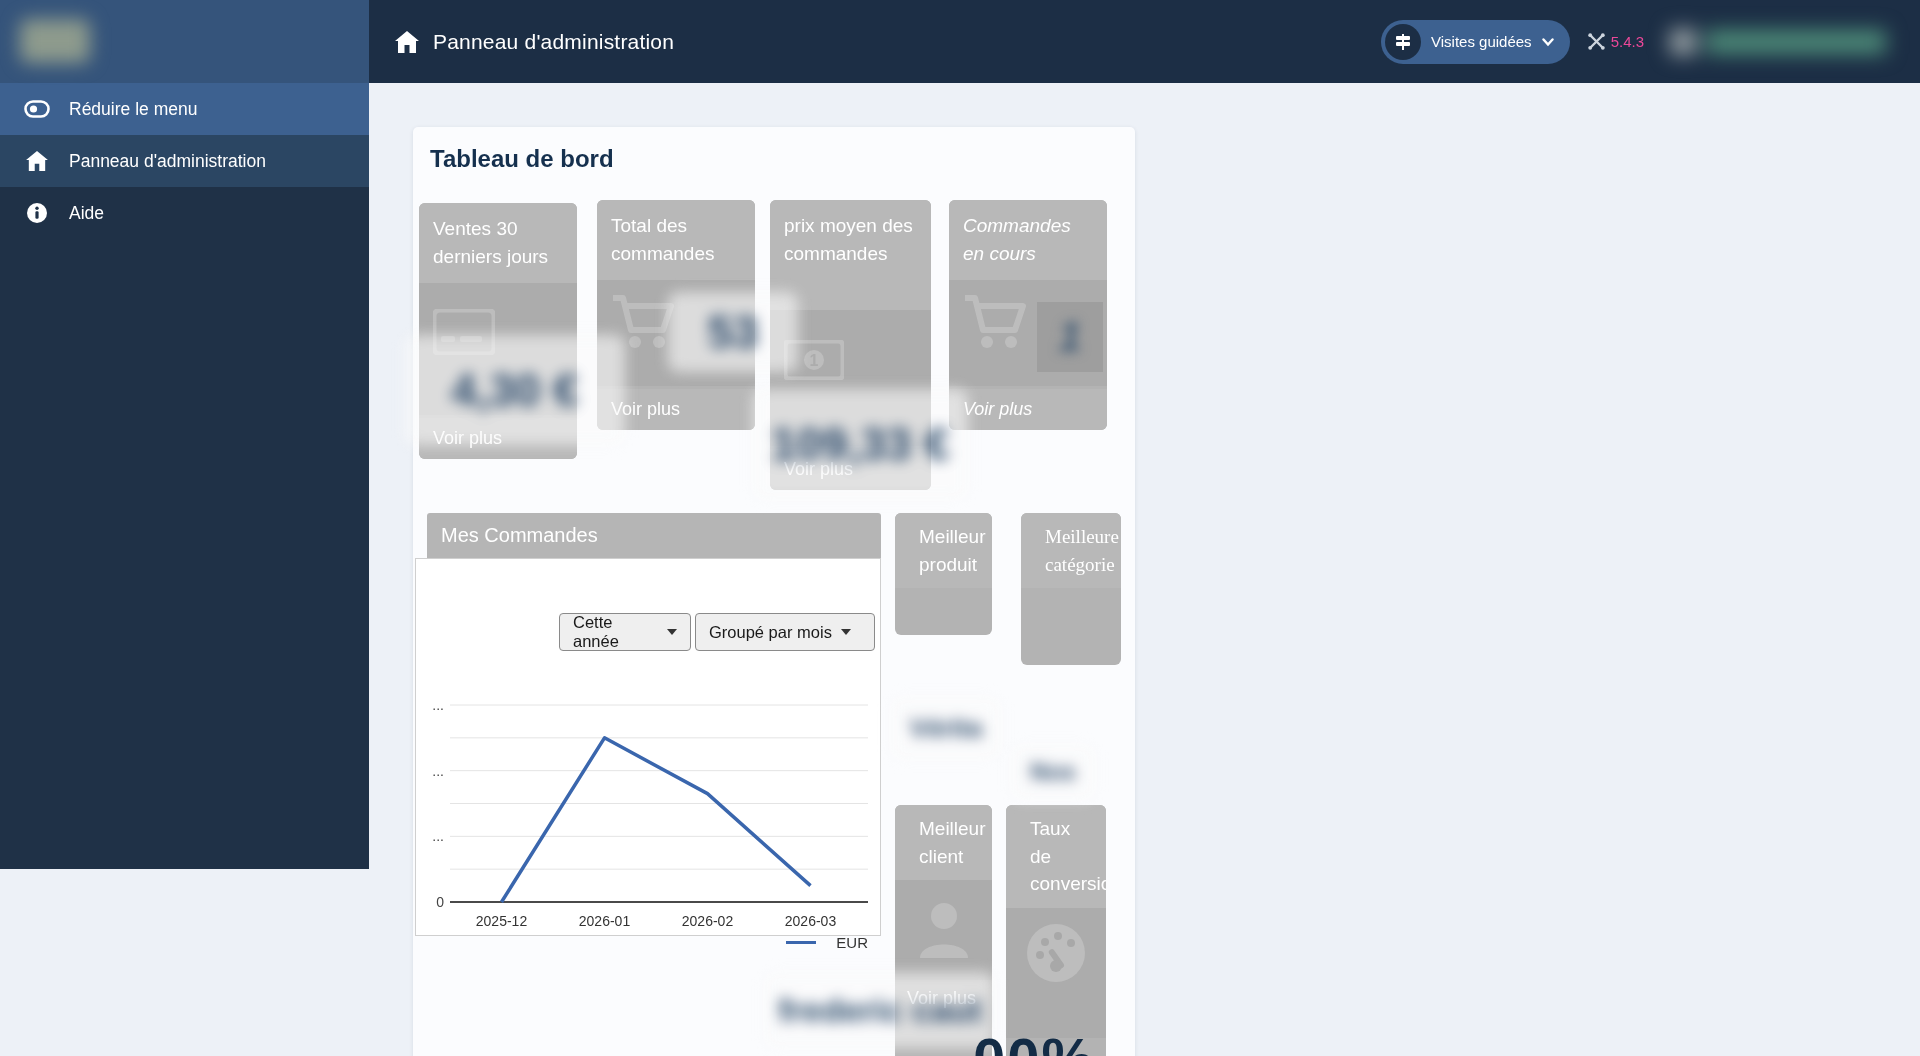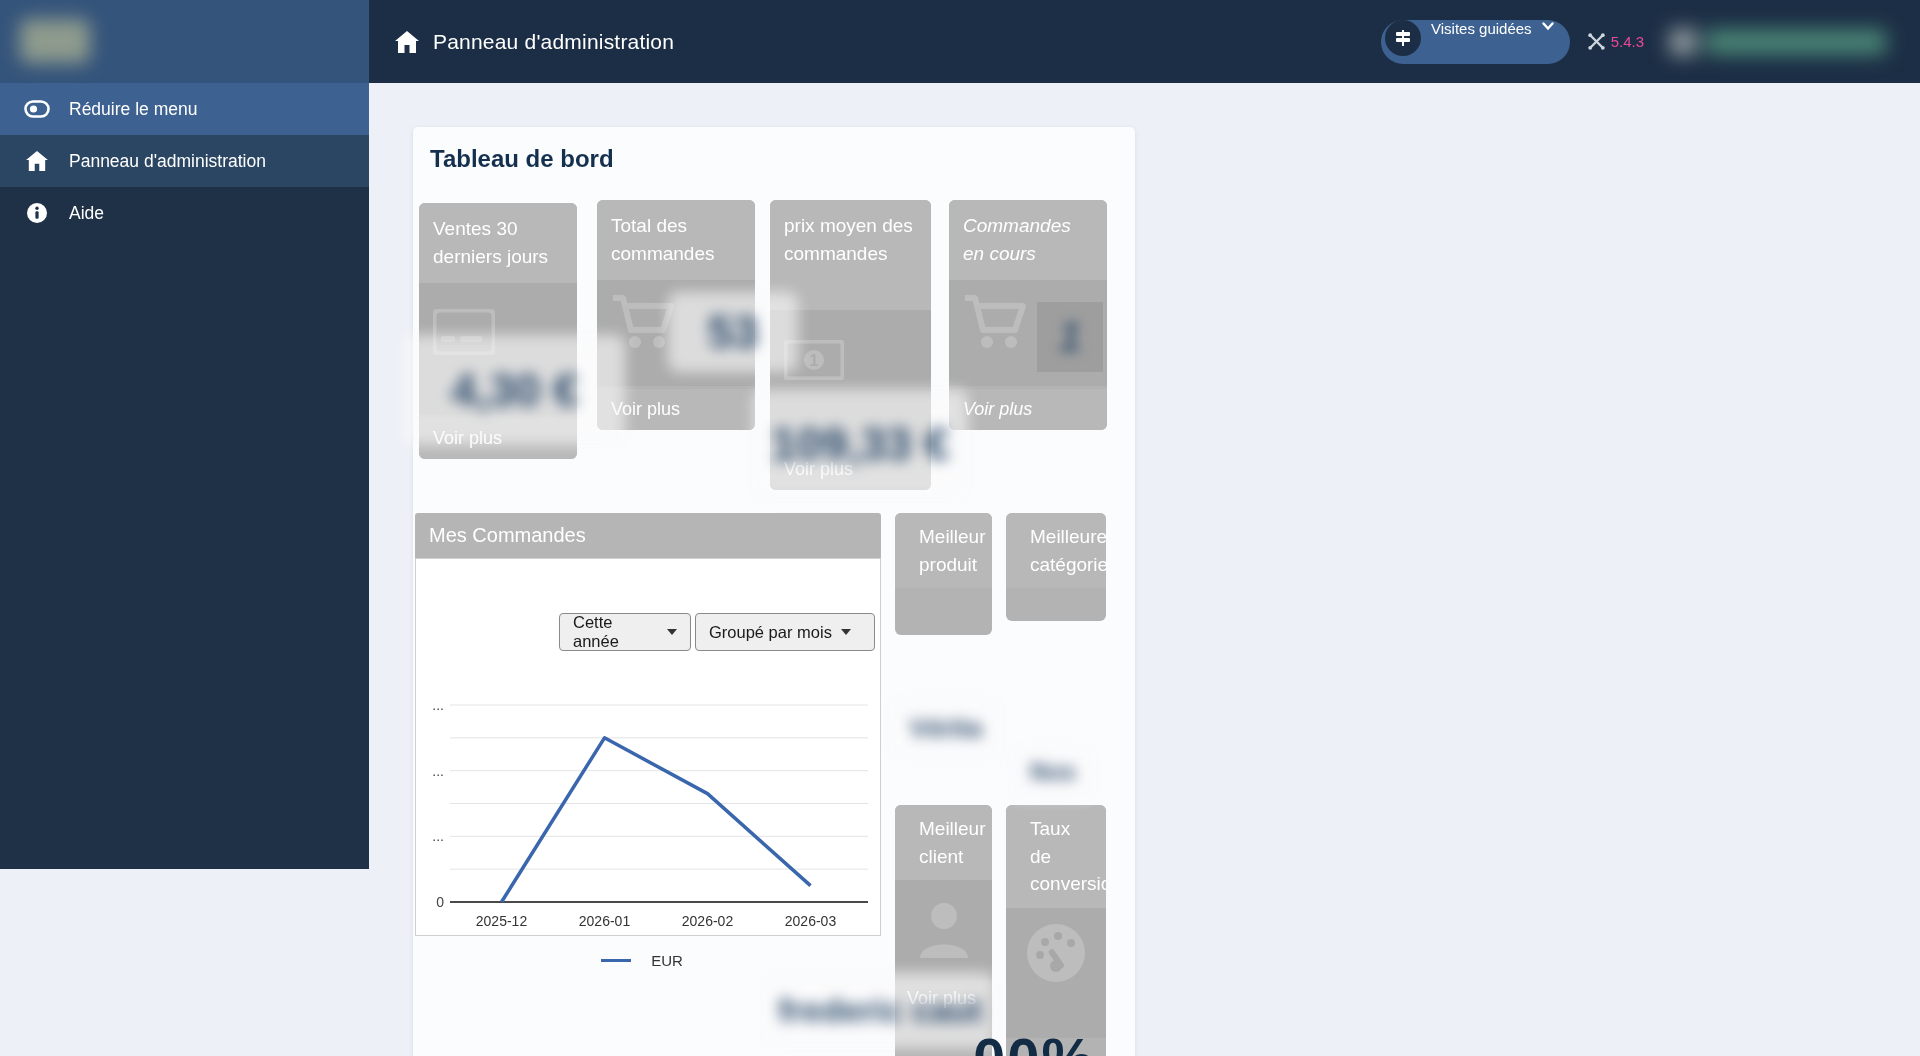--- a/index.html
+++ b/index.html
@@ -6,21 +6,21 @@
   html,body { width:1920px; height:1056px; overflow:hidden; font-family:"Liberation Sans","DejaVu Sans",sans-serif; background:#edf1f7; }
 
   
   #header { position:absolute; top:0; left:0; width:1920px; height:83px; background:#1c2e45; z-index:30; display:flex; align-items:center; }
   #header-logo-block { position:absolute; left:0; top:0; width:369px; height:83px; background:#35547b; }
   .logo-blob { position:absolute; left:20px; top:19px; width:70px; height:44px; border-radius:8px; background:#8e9b8d; filter:blur(9px); }
   #header-title-wrap { position:absolute; left:395px; top:0; height:83px; display:flex; align-items:center; gap:14px; color:#fff; }
   #header-title-wrap svg { display:block; }
   .header-title { font-size:21px; font-weight:500; letter-spacing:.2px; }
   #header-right { position:absolute; right:18px; top:0; height:83px; display:flex; align-items:center; gap:18px; }
-  .pill { height:44px; border-radius:22px; background:#3d6190; display:flex; gap:10px; padding:0 16px 0 4px; color:#fff; cursor:pointer; }
+  .pill { height:44px; border-radius:22px; background:#3d6190; display:flex; align-items:center; gap:10px; padding:0 16px 0 4px; color:#fff; cursor:pointer; }
   .pill .icon-circle { width:36px; height:36px; border-radius:50%; background:#1c2e45; display:flex; align-items:center; justify-content:center; }
   .pill .pill-label { font-size:15px; font-weight:500; }
   .chev { width:12px; height:12px; }
   .version-wrap { display:flex; align-items:center; gap:6px; color:#ec4899; font-size:15px; }
   .site-btn-blur { width:240px; height:42px; border-radius:5px; position:relative; filter:blur(10px); display:flex; align-items:center; gap:10px; padding-left:8px; }
   .site-btn-blur .sq { width:26px; height:26px; background:#97a1a4; border-radius:3px; }
   .site-btn-blur .bar { width:180px; height:24px; background:#4d8a78; border-radius:3px; }
 
   
   #sidebar { position:absolute; top:83px; left:0; width:369px; height:786px; background:#1f3147; z-index:20; }
@@ -42,26 +42,26 @@
   .kpi { position:absolute; background:#b3b3b3; border-radius:6px; color:#fff; overflow:hidden; }
   .kpi .k-title { background:#b8b8b8; padding:12px 14px; font-size:19px; line-height:1.45; min-height:80px; }
   .kpi .k-body { background:#acacac; position:relative; }
   .kpi .k-foot { background:#b8b8b8; padding:10px 14px; font-size:18px; position:absolute; bottom:0; left:0; right:0; }
   .k-icon { position:absolute; left:14px; top:26px; color:#bdbdbd; }
   .blur-fog { position:absolute; background:rgba(250,250,250,.62); border-radius:10px; filter:blur(7px); display:flex; align-items:center; justify-content:center; color:#2c4a6b; font-weight:700; z-index:5; }
   .val-big { font-size:46px; }
 
   
   #orders { position:absolute; left:2px; top:386px; width:466px; }
-  .orders-titlebar { background:#b5b5b5; color:#fff; font-size:20px; padding:11px 14px; border-radius:3px 3px 0 0; }
+  .orders-titlebar { background:#b5b5b5; color:#fff; font-size:20px; padding:11px 14px; border-radius:3px 3px 0 0;margin-left:12px; }
   .orders-body { background:#ffffff; border:1px solid #cfcfcf; height:378px; position:relative; }
   .drop-btn { position:absolute; top:54px; height:38px; background:#efefef; border:1px solid #8a8a8a; border-radius:4px; font-size:16.5px; color:#1a1a1a; display:flex; align-items:center; gap:9px; padding:0 13px; cursor:pointer; }
   .drop-btn .tri { width:0; height:0; border-left:5px solid transparent; border-right:5px solid transparent; border-top:6px solid #333; }
   #chart-wrap { position:absolute; left:6px; top:100px; }
-  #legend { position:absolute; left:0; top:393px; width:452px; display:flex; align-items:center; justify-content:center; gap:20px; }
+  #legend { position:absolute; left:0; top:375px; width:452px; display:flex; align-items:center; justify-content:flex-end; gap:20px; }
   #legend .leg-line { width:30px; height:3px; background:#3a66ad; }
   #legend .leg-label { font-size:15px; color:#333; }
 
   
   .mini { position:absolute; background:#b3b3b3; border-radius:6px; color:#fff; overflow:hidden; }
   .mini .m-title { background:#b8b8b8; padding:10px 24px; font-size:19px; line-height:1.45; }
   .mini .m-body { background:#acacac; position:relative; }
   .mini .m-foot { padding:8px 12px; font-size:18px; }
   .blur-name { color:#3f5a75; font-weight:700; }
 
@@ -246,21 +246,21 @@
         <div id="legend">
           <span class="leg-line"></span>
           <span class="leg-label">EUR</span>
         </div>
       </div>
     </div>
 
     <div class="mini" style="left:482px; top:386px; width:97px; height:122px;">
       <div class="m-title">Meilleur produit</div>
     </div>
-    <div class="mini" style="left:593px; top:386px; width:100px; height:108px;">
+    <div class="mini" style="left:608px; top:386px; width:100px; height:152px;font-family:Liberation Serif, serif;">
       <div class="m-title">Meilleure catégorie</div>
     </div>
     <div class="blur-fog" style="left:478px; top:570px; width:110px; height:62px; font-size:26px;">Vérita</div>
     <div class="blur-fog" style="left:598px; top:618px; width:84px; height:54px; font-size:24px;">Nos</div>
 
     <div class="mini" style="left:482px; top:678px; width:97px; height:322px;">
       <div class="m-title">Meilleur client</div>
       <div class="m-body" style="height:100px; display:flex; align-items:center; justify-content:center;">
         <svg width="60" height="64" viewBox="0 0 60 64">
             <circle cx="30" cy="18" r="13" fill="#bdbdbd"></circle>

